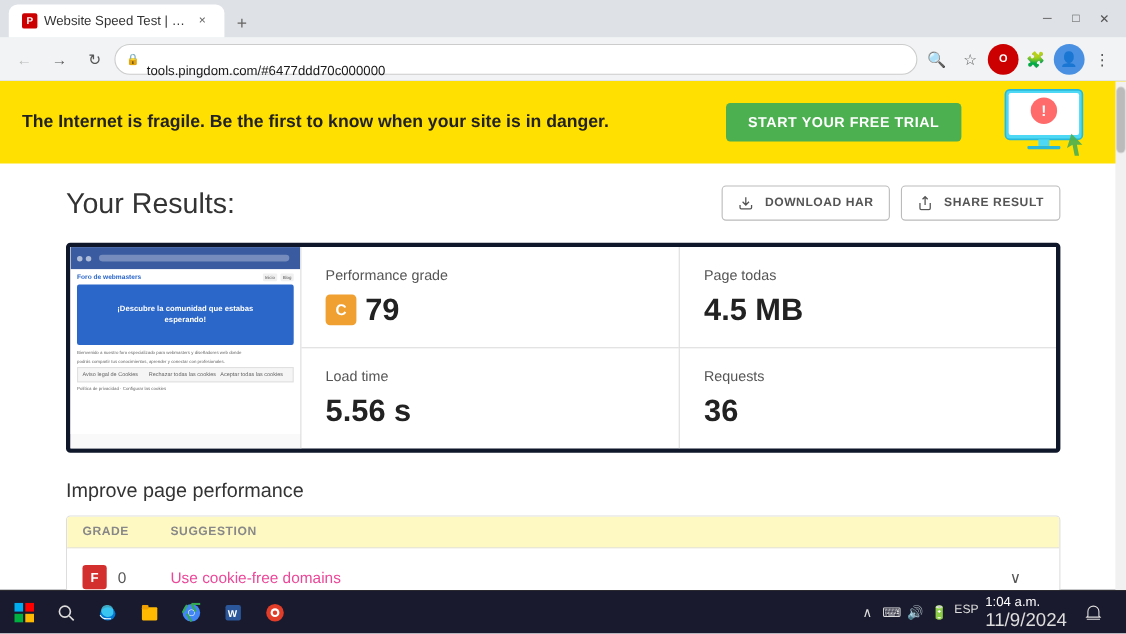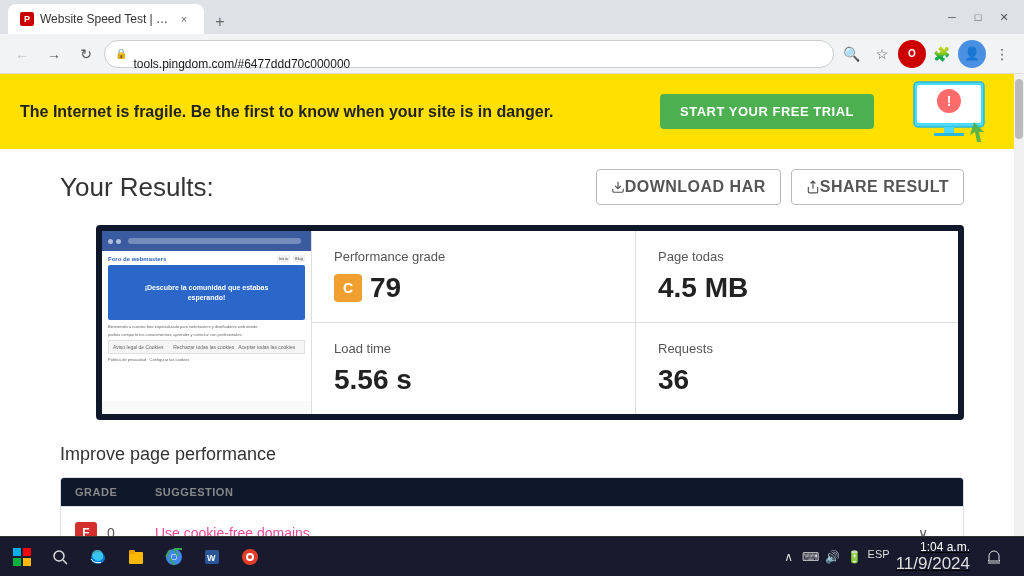--- a/index.html
+++ b/index.html
@@ -38,60 +38,60 @@
     .promo-heading { font-size: 16px; font-weight: 700; color: #222; }
     .promo-heading span { color: #222; }
     .promo-cta-area { display: flex; flex-direction: column; align-items: center; gap: 6px; }
     .promo-btn { background: #4CAF50; color: #fff; border: none; padding: 10px 20px; border-radius: 4px; font-size: 13px; font-weight: 700; cursor: pointer; letter-spacing: 0.5px; text-transform: uppercase; white-space: nowrap; }
 
     
     .results-area { padding: 20px 60px 20px 60px; }
     .results-header { display: flex; align-items: center; justify-content: space-between; margin-bottom: 20px; }
     .results-title { font-size: 26px; font-weight: 400; color: #333; }
     .results-actions { display: flex; gap: 10px; }
-    .action-btn { display: flex; align-items: center; gap: 0; padding: 8px 14px; border: 1.5px solid #bbb; border-radius: 4px; background: #fff; cursor: pointer; font-size: 16px; font-weight: 600; color: #555; letter-spacing: 0.5px; text-transform: uppercase; }
+    .action-btn { display: flex; align-items: center; gap: 10px; padding: 8px 14px; border: 1.5px solid #bbb; border-radius: 4px; background: #fff; cursor: pointer; font-size: 11px; font-weight: 600; color: #555; letter-spacing: 0.5px; text-transform: uppercase; }
     .action-btn svg { width: 14px; height: 14px; }
 
     
-    .results-grid { display: grid; grid-template-columns: 210px 1fr 1fr; grid-template-rows: auto auto; gap: 0; border: 6px solid #0f172a; border-radius: 4px; overflow: hidden; margin-left: 36px; }
+    .results-grid { display: grid; grid-template-columns: 210px 1fr 1fr; grid-template-rows: auto auto; gap: 0; border: 4px solid #0f172a; border-radius: 4px; overflow: hidden; }
     .screenshot-cell { grid-row: 1 / 3; border-right: 1px solid #ddd; overflow: hidden; background: #f9f9f9; }
     .metric-cell { padding: 18px 22px; border-bottom: 1px solid #ddd; }
     .metric-cell:nth-child(3) { border-left: 1px solid #ddd; }
     .metric-cell:nth-child(4) { border-bottom: none; }
     .metric-cell:nth-child(5) { border-left: 1px solid #ddd; border-bottom: none; }
     .metric-label { font-size: 13px; color: #555; margin-bottom: 8px; }
     .metric-value { font-size: 28px; font-weight: 700; color: #222; display: flex; align-items: center; gap: 8px; }
     .grade-badge { width: 28px; height: 28px; border-radius: 4px; background: #f0a030; color: #fff; font-size: 14px; font-weight: 700; display: flex; align-items: center; justify-content: center; }
 
     
     .improve-section { margin-top: 24px; }
     .improve-title { font-size: 18px; font-weight: 400; color: #333; margin-bottom: 12px; }
     .improve-table { width: 100%; border: 1px solid #ddd; border-radius: 4px; overflow: hidden; }
-    .improve-table-header { display: grid; grid-template-columns: 80px 1fr 40px; background: #0f172a; border-bottom: 1px solid #ddd; padding: 8px 14px; }
+    .improve-table-header { display: grid; grid-template-columns: 80px 1fr 40px; background: #fef9c3; border-bottom: 1px solid #ddd; padding: 8px 14px; }
     .improve-table-header span { font-size: 11px; font-weight: 600; color: #888; letter-spacing: 0.5px; text-transform: uppercase; }
     .improve-table-row { display: grid; grid-template-columns: 80px 1fr 40px; padding: 12px 14px; align-items: center; background: #fff; }
     .grade-f { width: 22px; height: 22px; border-radius: 3px; background: #d32f2f; color: #fff; font-size: 12px; font-weight: 700; display: flex; align-items: center; justify-content: center; }
     .grade-score { font-size: 14px; color: #555; margin-left: 4px; }
     .suggestion-text { font-size: 14px; color: #ec4899; }
     .expand-btn { width: 28px; height: 28px; border-radius: 50%; background: transparent; border: none; cursor: pointer; display: flex; align-items: center; justify-content: center; color: #555; font-size: 14px; }
 
     
     .scrollbar { position: absolute; right: 0; top: 0; width: 10px; height: 100%; background: #f1f1f1; display: flex; flex-direction: column; }
     .scrollbar-thumb { width: 8px; margin: 1px; border-radius: 4px; background: #bbb; height: 60px; margin-top: 5px; }
 
     
     .taskbar { height: 40px; background: #1a1a2e; display: flex; align-items: center; padding: 0 4px; gap: 2px; border-top: 1px solid #333; }
     .taskbar-start { width: 36px; height: 36px; background: transparent; border: none; cursor: pointer; display: flex; align-items: center; justify-content: center; }
     .taskbar-app { width: 36px; height: 36px; background: transparent; border: none; cursor: pointer; display: flex; align-items: center; justify-content: center; border-radius: 4px; }
     .taskbar-spacer { flex: 1; }
     .taskbar-tray { display: flex; align-items: center; gap: 6px; padding: 0 8px; }
     .tray-item { font-size: 11px; color: #ddd; cursor: pointer; }
     .tray-icons { display: flex; gap: 4px; }
     .tray-icon { width: 18px; height: 18px; display: flex; align-items: center; justify-content: center; color: #ddd; font-size: 12px; cursor: pointer; }
-    .taskbar-time { text-align: right; text-decoration: underline; }
+    .taskbar-time { text-align: left; }
     .taskbar-time .time { font-size: 12px; color: #fff; }
     .taskbar-time .date { font-size: 17px; color: #ddd; }
     .taskbar-notif { width: 36px; height: 36px; background: transparent; border: none; cursor: pointer; display: flex; align-items: center; justify-content: center; }
 
     
     .site-screenshot { width: 100%; height: 170px; background: #fff; overflow: hidden; position: relative; }
     .site-ss-header { background: #3a5ba0; height: 20px; display: flex; align-items: center; padding: 0 6px; gap: 3px; }
     .ss-dot { width: 5px; height: 5px; border-radius: 50%; background: rgba(255,255,255,0.6); }
     .site-ss-body { padding: 4px 6px; }
     .ss-hero { background: #2b66c9; height: 55px; border-radius: 2px; margin-bottom: 4px; display: flex; align-items: center; justify-content: center; }

